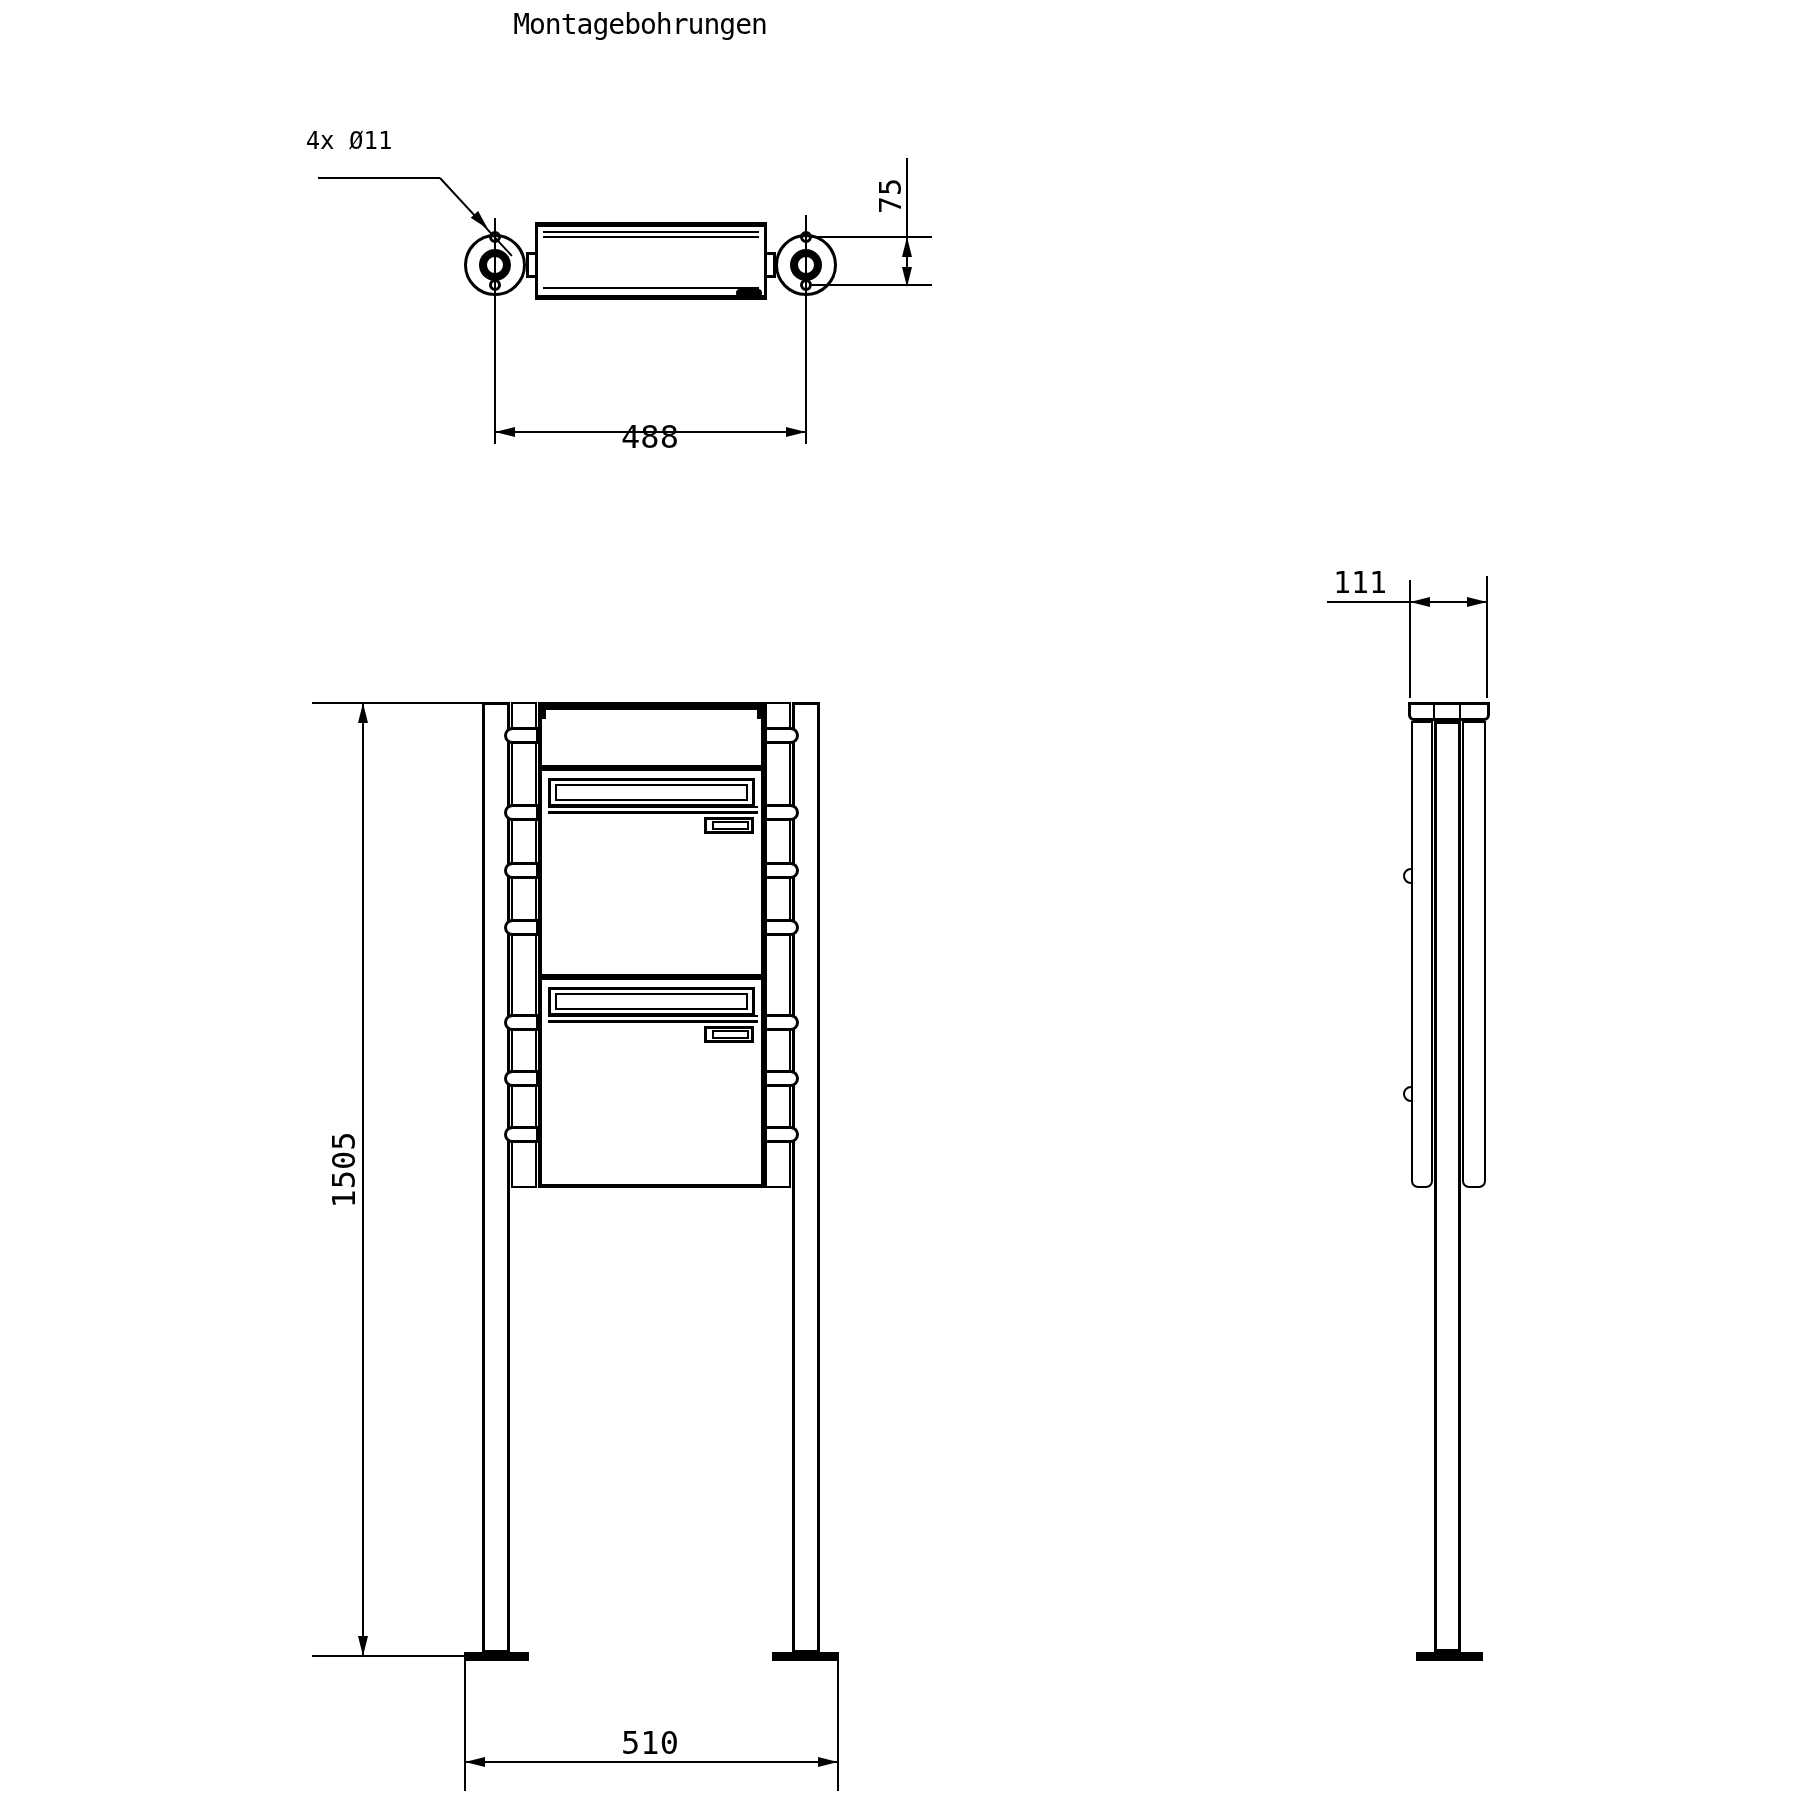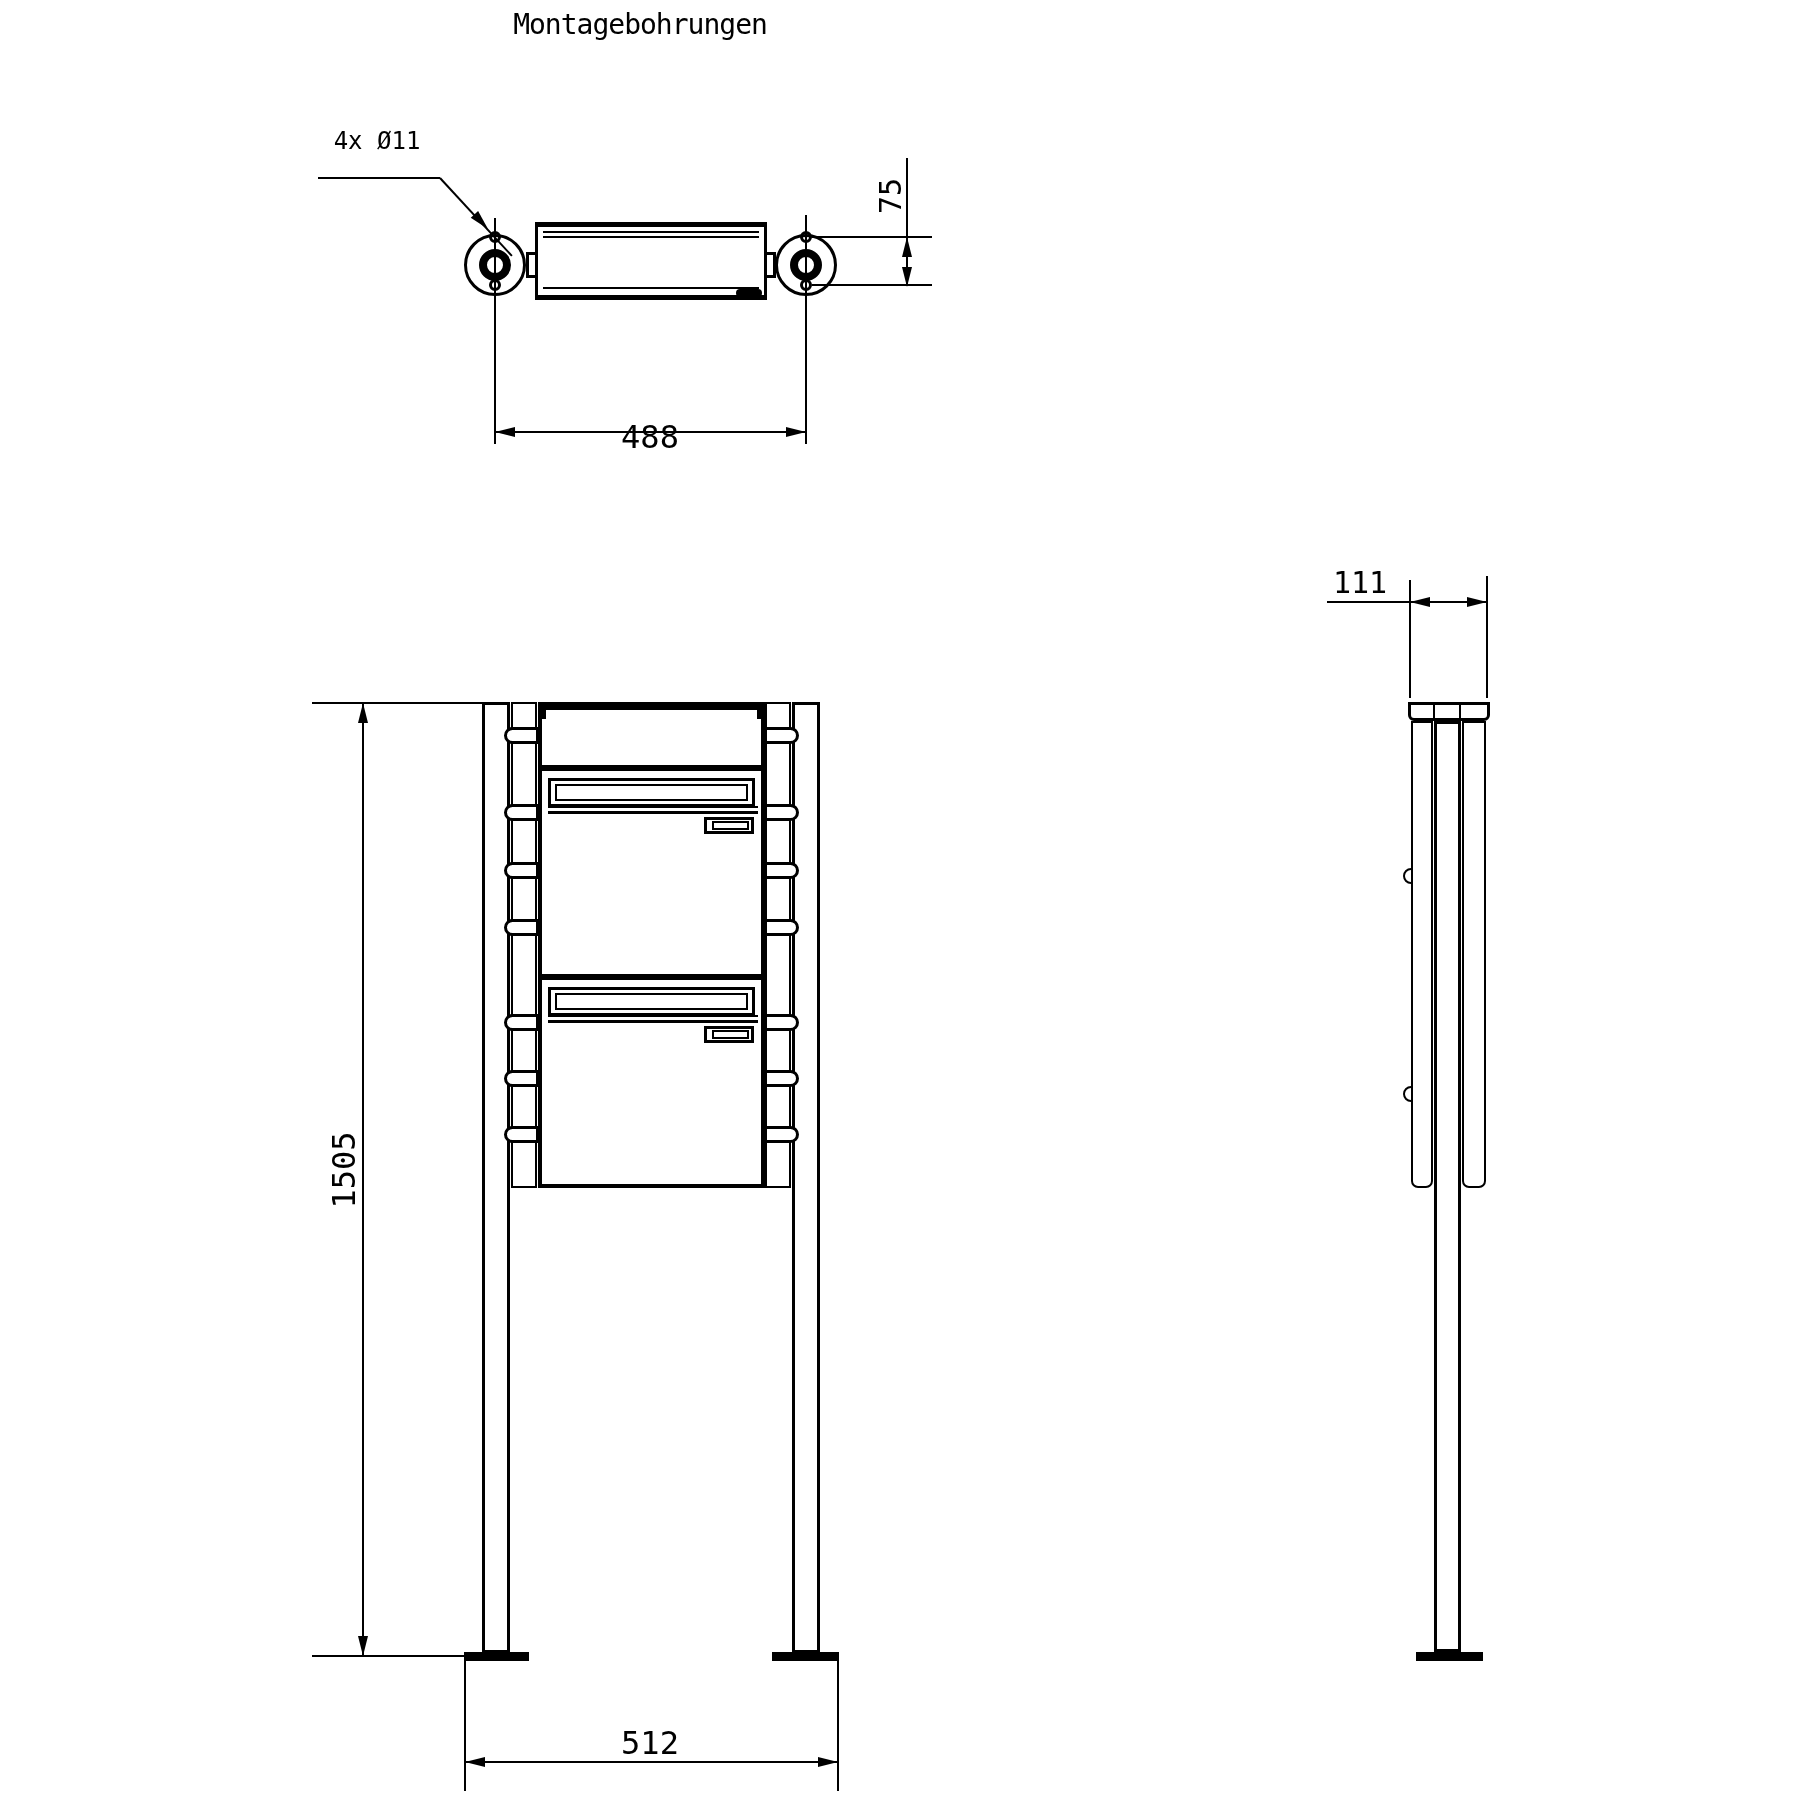--- a/index.html
+++ b/index.html
@@ -19,21 +19,21 @@
   .ringL{position:absolute;box-sizing:border-box;width:35px;height:17px;border:3px solid #000;background:#fff;border-radius:9px 0 0 9px;}
   .ringR{position:absolute;box-sizing:border-box;width:35px;height:17px;border:3px solid #000;background:#fff;border-radius:0 9px 9px 0;}
 </style>
 </head>
 <body>
 
 <div id="canvas">
 
   <div class="txt" style="left:500px;top:10px;width:280px;font-size:28px;letter-spacing:-1px;">Montagebohrungen</div>
 
-  <div class="txt" style="left:320px;top:128px;width:114px;font-size:24px;">4x Ø11</div>
+  <div class="txt" style="left:292px;top:128px;width:114px;font-size:24px;">4x Ø11</div>
   <div class="hl" style="left:318px;top:177px;width:122px;"></div>
   <div class="hl" style="left:440px;top:177px;width:106px;transform-origin:0 50%;transform:rotate(47.3deg);"></div>
   <div class="arrR" style="left:468px;top:224px;transform-origin:100% 50%;transform:rotate(47.3deg);"></div>
 
   <div class="vl" style="left:494px;top:218px;height:226px;"></div>
   <div class="vl" style="left:805px;top:215px;height:229px;"></div>
 
   <div class="circ" style="left:464px;top:234px;width:62px;height:62px;"></div>
   <div class="circ" style="left:479px;top:249px;width:32px;height:32px;border-width:8px;"></div>
   <div class="circ" style="left:489px;top:231px;width:12px;height:12px;"></div>
@@ -112,21 +112,21 @@
   <div class="rect" style="left:712px;top:1030px;width:37px;height:9px;border-width:2px;"></div>
 
   <div class="fill" style="left:464px;top:1652px;width:65px;height:9px;"></div>
   <div class="fill" style="left:772px;top:1652px;width:67px;height:9px;"></div>
 
   <div class="vl" style="left:464px;top:1661px;height:130px;"></div>
   <div class="vl" style="left:837px;top:1661px;height:130px;"></div>
   <div class="hl" style="left:465px;top:1761px;width:373px;"></div>
   <div class="arrL" style="left:465px;top:1757px;"></div>
   <div class="arrR" style="left:818px;top:1757px;"></div>
-  <div class="txt" style="left:600px;top:1726px;width:100px;font-size:32px;">512</div>
+  <div class="txt" style="left:600px;top:1726px;width:100px;font-size:32px;">510</div>
 
   <div class="txt" style="left:1320px;top:566px;width:80px;font-size:30px;">111</div>
   <div class="hl" style="left:1327px;top:601px;width:160px;"></div>
   <div class="arrL" style="left:1410px;top:597px;"></div>
   <div class="arrR" style="left:1467px;top:597px;"></div>
   <div class="vl" style="left:1409px;top:580px;height:118px;"></div>
   <div class="vl" style="left:1486px;top:576px;height:122px;"></div>
 
   <div class="rect" style="left:1403px;top:868px;width:12px;height:16px;border-width:2px;border-radius:8px 0 0 8px;"></div>
   <div class="rect" style="left:1403px;top:1086px;width:12px;height:16px;border-width:2px;border-radius:8px 0 0 8px;"></div>

